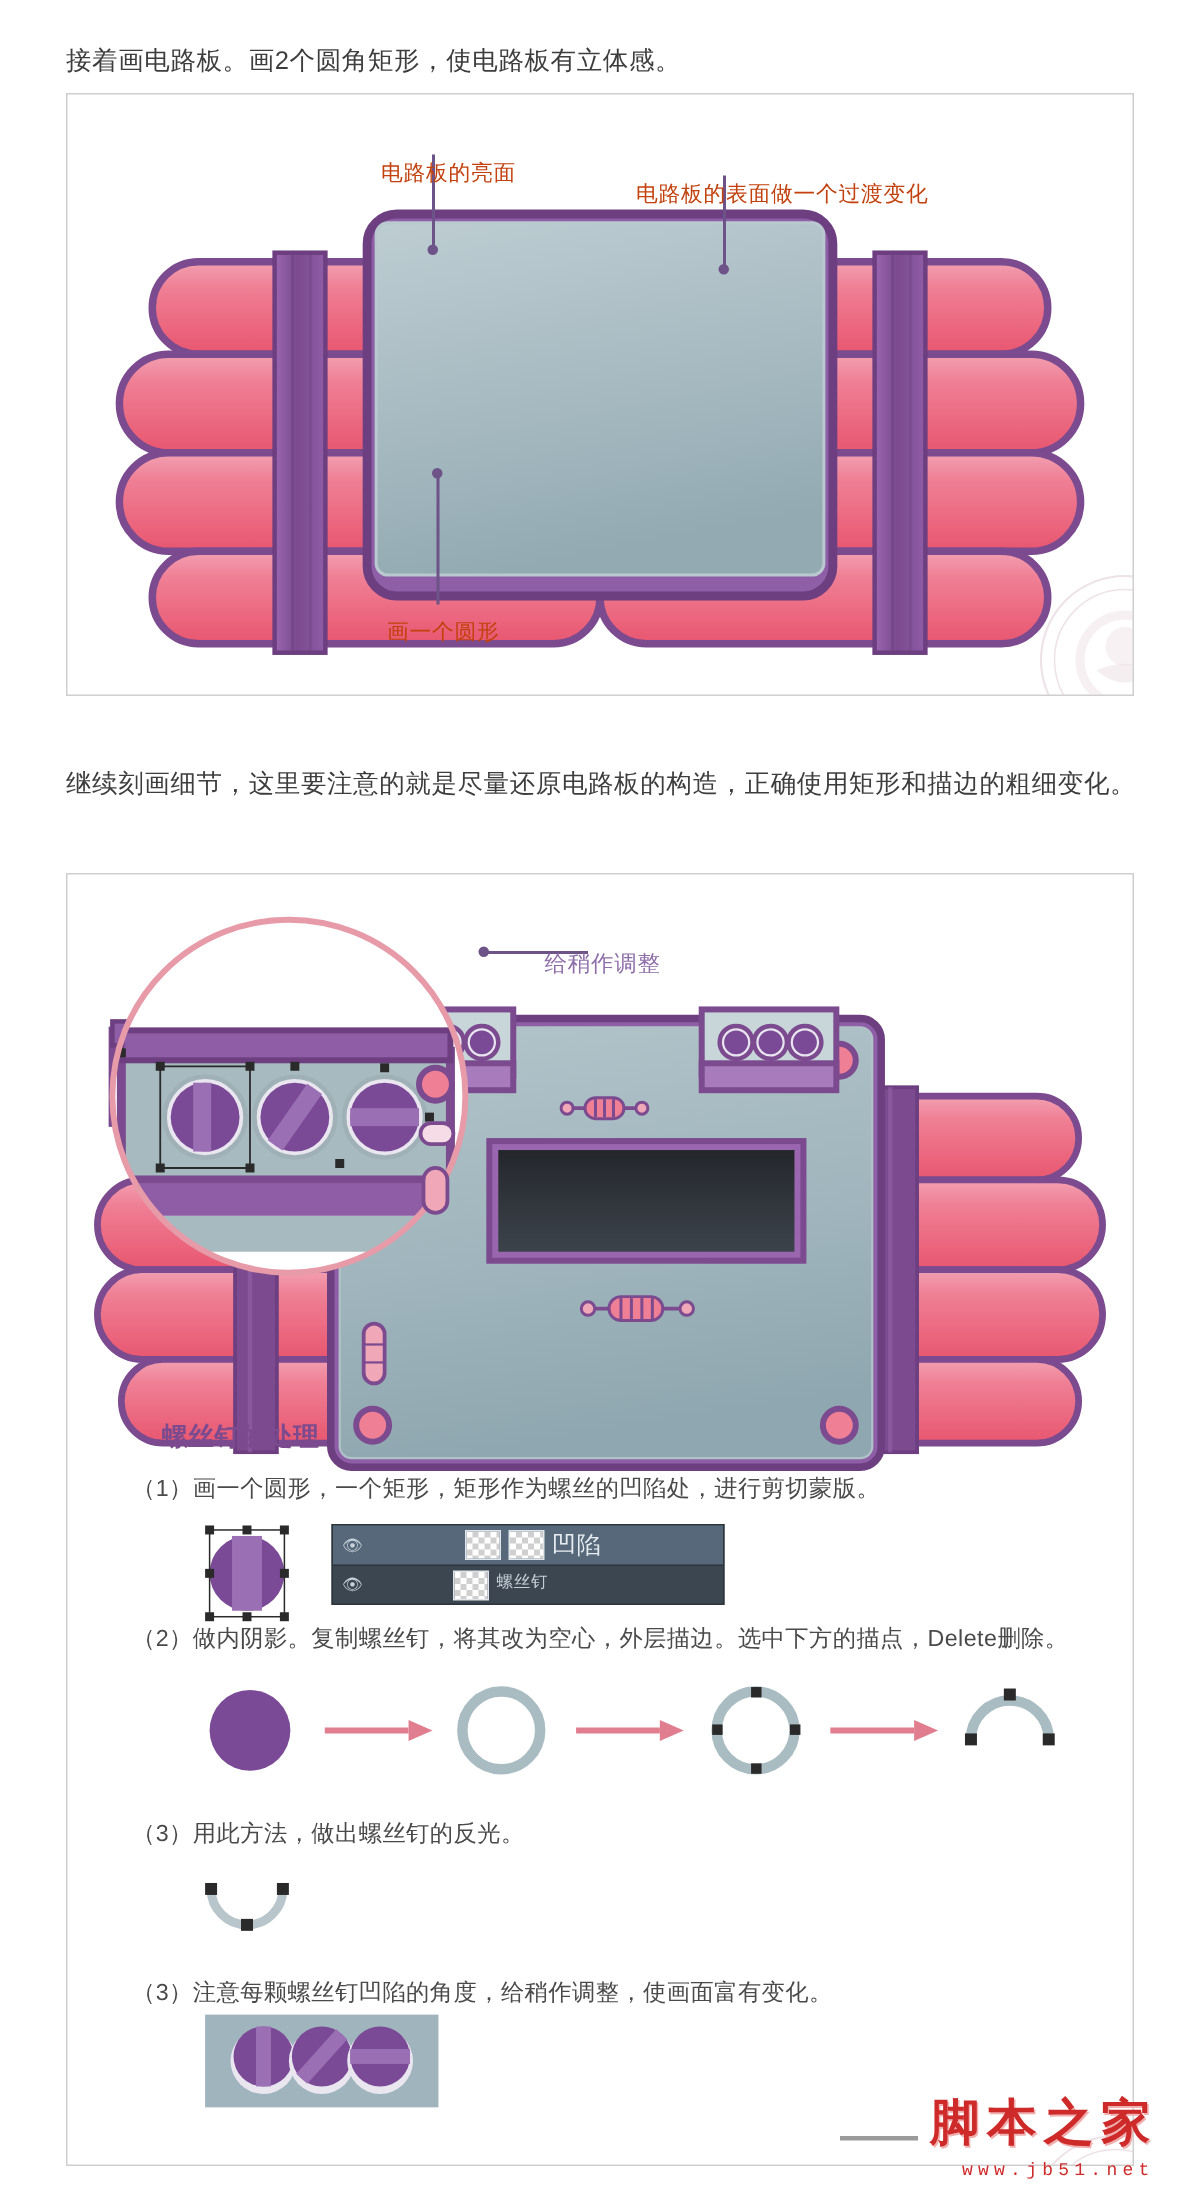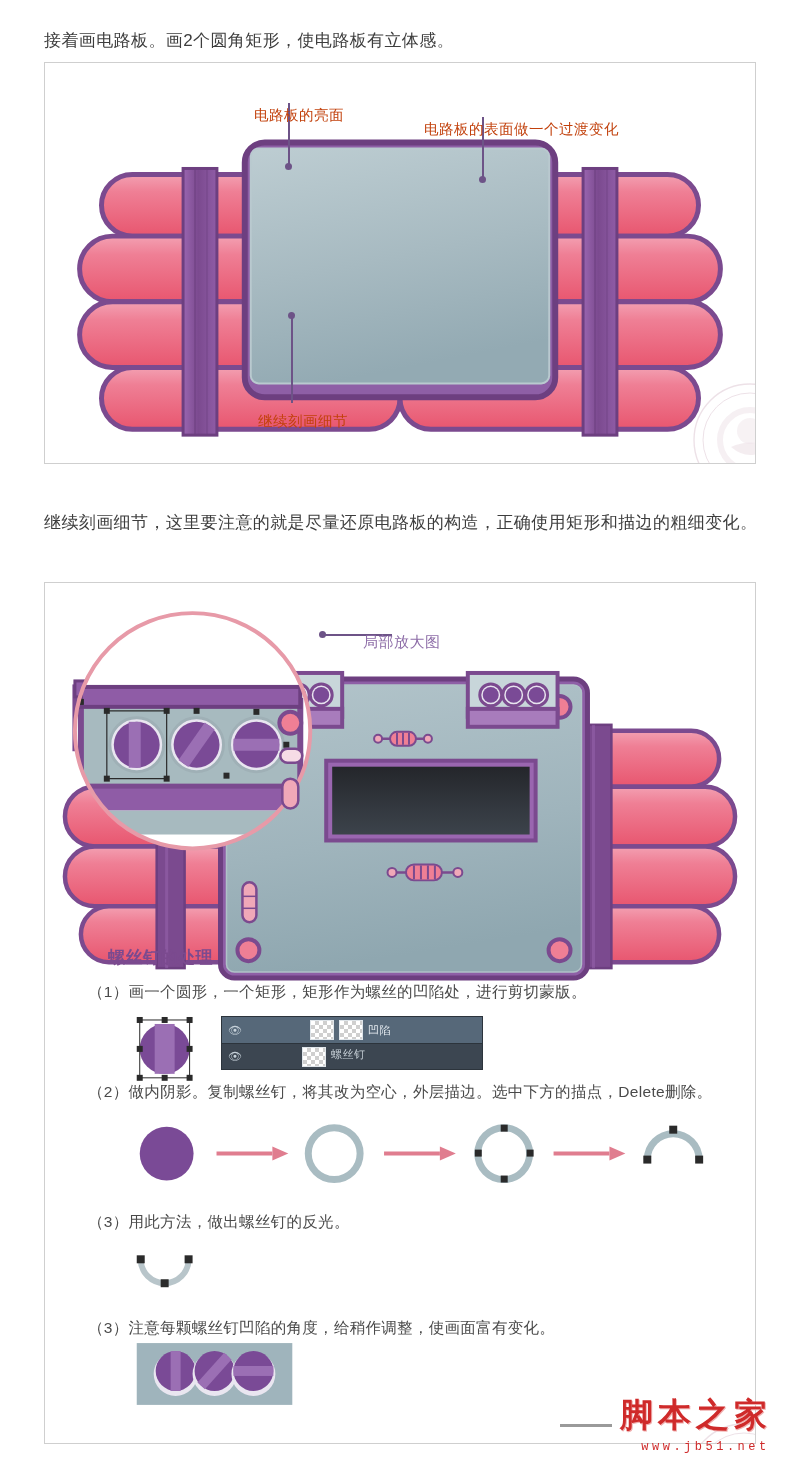--- a/index.html
+++ b/index.html
@@ -150,21 +150,21 @@
       <circle cx="59" cy="59" r="47" fill="none" stroke="#c9a6b8" stroke-width="1"></circle>
       <circle cx="59" cy="59" r="30" fill="none" stroke="#c9a6b8" stroke-width="6" opacity=".5"></circle>
       <path d="M40 66 q19 16 38 0 q-19 -9 -38 0 z" fill="#c9a6b8" opacity=".6"></path>
       <circle cx="59" cy="50" r="13" fill="#c9a6b8" opacity=".45"></circle>
     </svg>
 
   </div>
 
   <div class="anno" id="anno-bright">电路板的亮面</div>
   <div class="anno" id="anno-surface">电路板的表面做一个过渡变化</div>
-  <div class="anno" id="anno-dark">继续刻画细节</div>
+  <div class="anno" id="anno-dark">画一个圆形</div>
 
   <div class="para" id="para2">继续刻画细节，这里要注意的就是尽量还原电路板的构造，正确使用矩形和描边的粗细变化。</div>
 
   <div class="panel" id="panel2">
     <svg class="scene" viewBox="0 0 712 862" width="712" height="862">
       <defs>
         <linearGradient id="stickG2" x1="0" y1="0" x2="0" y2="1">
           <stop offset="0%" stop-color="#f3a0b2"></stop>
           <stop offset="28%" stop-color="#ef7f95"></stop>
           <stop offset="100%" stop-color="#e8566f"></stop>
@@ -418,21 +418,21 @@
     <div style="position:absolute;left:176px;top:433px;width:260px;height:52px;background:#3c4651;border:1px solid #2c343c;">
       <div style="display:flex;align-items:center;height:26px;background:#566879;border-bottom:1px solid #2c343c;">
         <span style="width:26px;text-align:center;color:#c7d2da;font-size:11px;">👁</span>
         <span style="flex:1;display:flex;align-items:center;gap:5px;padding-left:62px;">
           <span style="width:22px;height:18px;background:
                 repeating-conic-gradient(#cfcfcf 0% 25%,#ffffff 0% 50%) 0 0/8px 8px;
                 border:1px solid #dfe5ea;display:inline-block;"></span>
           <span style="width:22px;height:18px;background:
                 repeating-conic-gradient(#cfcfcf 0% 25%,#ffffff 0% 50%) 0 0/8px 8px;
                 border:1px solid #dfe5ea;display:inline-block;"></span>
-          <span style="color:#e6ecf1;font-size:11px;letter-spacing:.5px;">凹陷</span>
+          <span style="color:#e6ecf1;font-size:16px;letter-spacing:.5px;">凹陷</span>
         </span>
       </div>
       <div style="display:flex;align-items:center;height:25px;">
         <span style="width:26px;text-align:center;color:#c7d2da;font-size:11px;">👁</span>
         <span style="flex:1;display:flex;gap:5px;padding-left:54px;">
           <span style="width:22px;height:18px;background:
                 repeating-conic-gradient(#cfcfcf 0% 25%,#ffffff 0% 50%) 0 0/8px 8px;
                 border:1px solid #dfe5ea;display:inline-block;"></span>
           <span style="color:#c6cfd6;font-size:11px;letter-spacing:.5px;">螺丝钉</span>
         </span>
@@ -442,21 +442,21 @@
     <svg class="wm-circle" id="wm2" viewBox="0 0 118 118">
       <circle cx="59" cy="59" r="56" fill="none" stroke="#c9a6b8" stroke-width="1.4"></circle>
       <circle cx="59" cy="59" r="47" fill="none" stroke="#c9a6b8" stroke-width="1"></circle>
       <circle cx="59" cy="59" r="30" fill="none" stroke="#c9a6b8" stroke-width="6" opacity=".5"></circle>
       <path d="M40 66 q19 16 38 0 q-19 -9 -38 0 z" fill="#c9a6b8" opacity=".6"></path>
       <circle cx="59" cy="50" r="13" fill="#c9a6b8" opacity=".45"></circle>
     </svg>
 
   </div>
 
-  <div class="anno" id="anno-zoom">局部放大图</div>
+  <div class="anno" id="anno-zoom">给稍作调整</div>
 
   <div class="sec-head">螺丝钉的处理</div>
   <div class="step" id="step1">（1）画一个圆形，一个矩形，矩形作为螺丝的凹陷处，进行剪切蒙版。</div>
   <div class="step" id="step2">（2）做内阴影。复制螺丝钉，将其改为空心，外层描边。选中下方的描点，Delete删除。</div>
   <div class="step" id="step3">（3）用此方法，做出螺丝钉的反光。</div>
   <div class="step" id="step4">（3）注意每颗螺丝钉凹陷的角度，给稍作调整，使画面富有变化。</div>
 
   <div class="jb-rule"></div>
   <div class="jb">
     <div class="jb-main">脚本之家</div>

